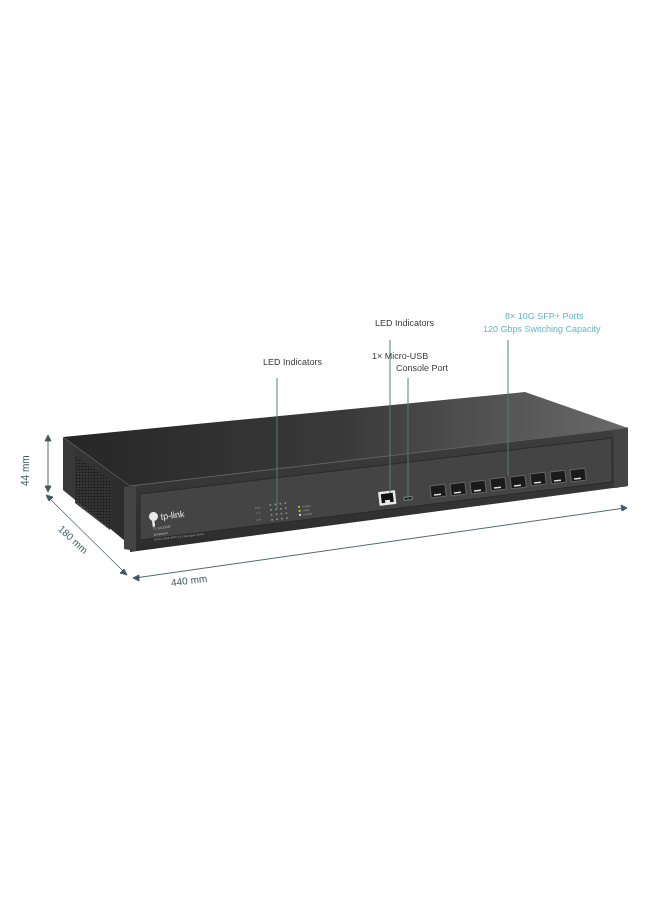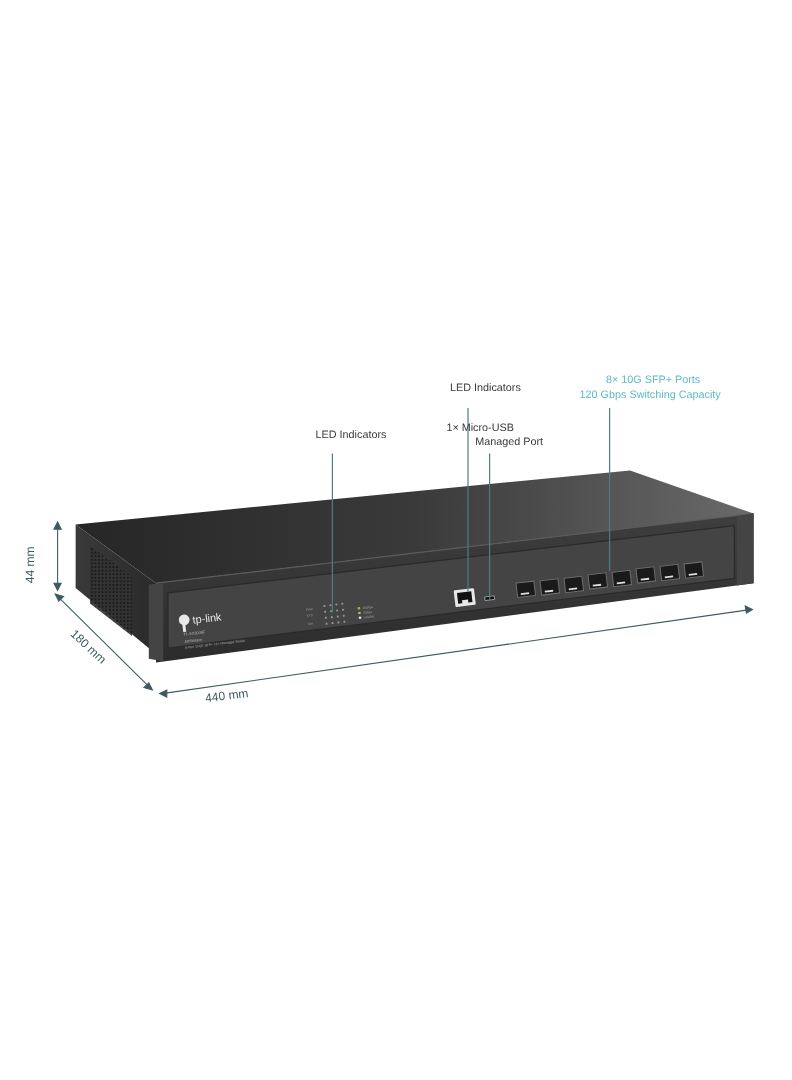--- a/index.html
+++ b/index.html
@@ -155,21 +155,21 @@
       <line x1="135" y1="578" x2="625" y2="508"></line>
       <polygon points="133,578 139,575 139,581"></polygon>
       <polygon points="627,508 621,505 622,511"></polygon>
     </g>
   </svg>
 
   
   <div class="callout" style="left:263px; top:356px;">LED Indicators</div>
   <div class="callout" style="left:375px; top:317px;">LED Indicators</div>
   <div class="callout" style="left:372px; top:350px;">1× Micro-USB</div>
-  <div class="callout" style="left:396px; top:362px;">Managed Port</div>
+  <div class="callout" style="left:396px; top:362px;">Console Port</div>
   <div class="callout accent" style="left:470px; top:310px;margin-left:35px;">8× 10G SFP+ Ports</div>
   <div class="callout accent" style="left:483px; top:323px;">120 Gbps Switching Capacity</div>
 
   
   <div class="dim" style="left:20px; top:458px; transform: rotate(-90deg); transform-origin: left top; top:486px;">44 mm</div>
   <div class="dim" style="left:55px; top:534px; transform: rotate(43deg);">180 mm</div>
   <div class="dim" style="left:171px; top:575px; transform: rotate(-7deg);">440 mm</div>
 </div>
 
 </body></html>

